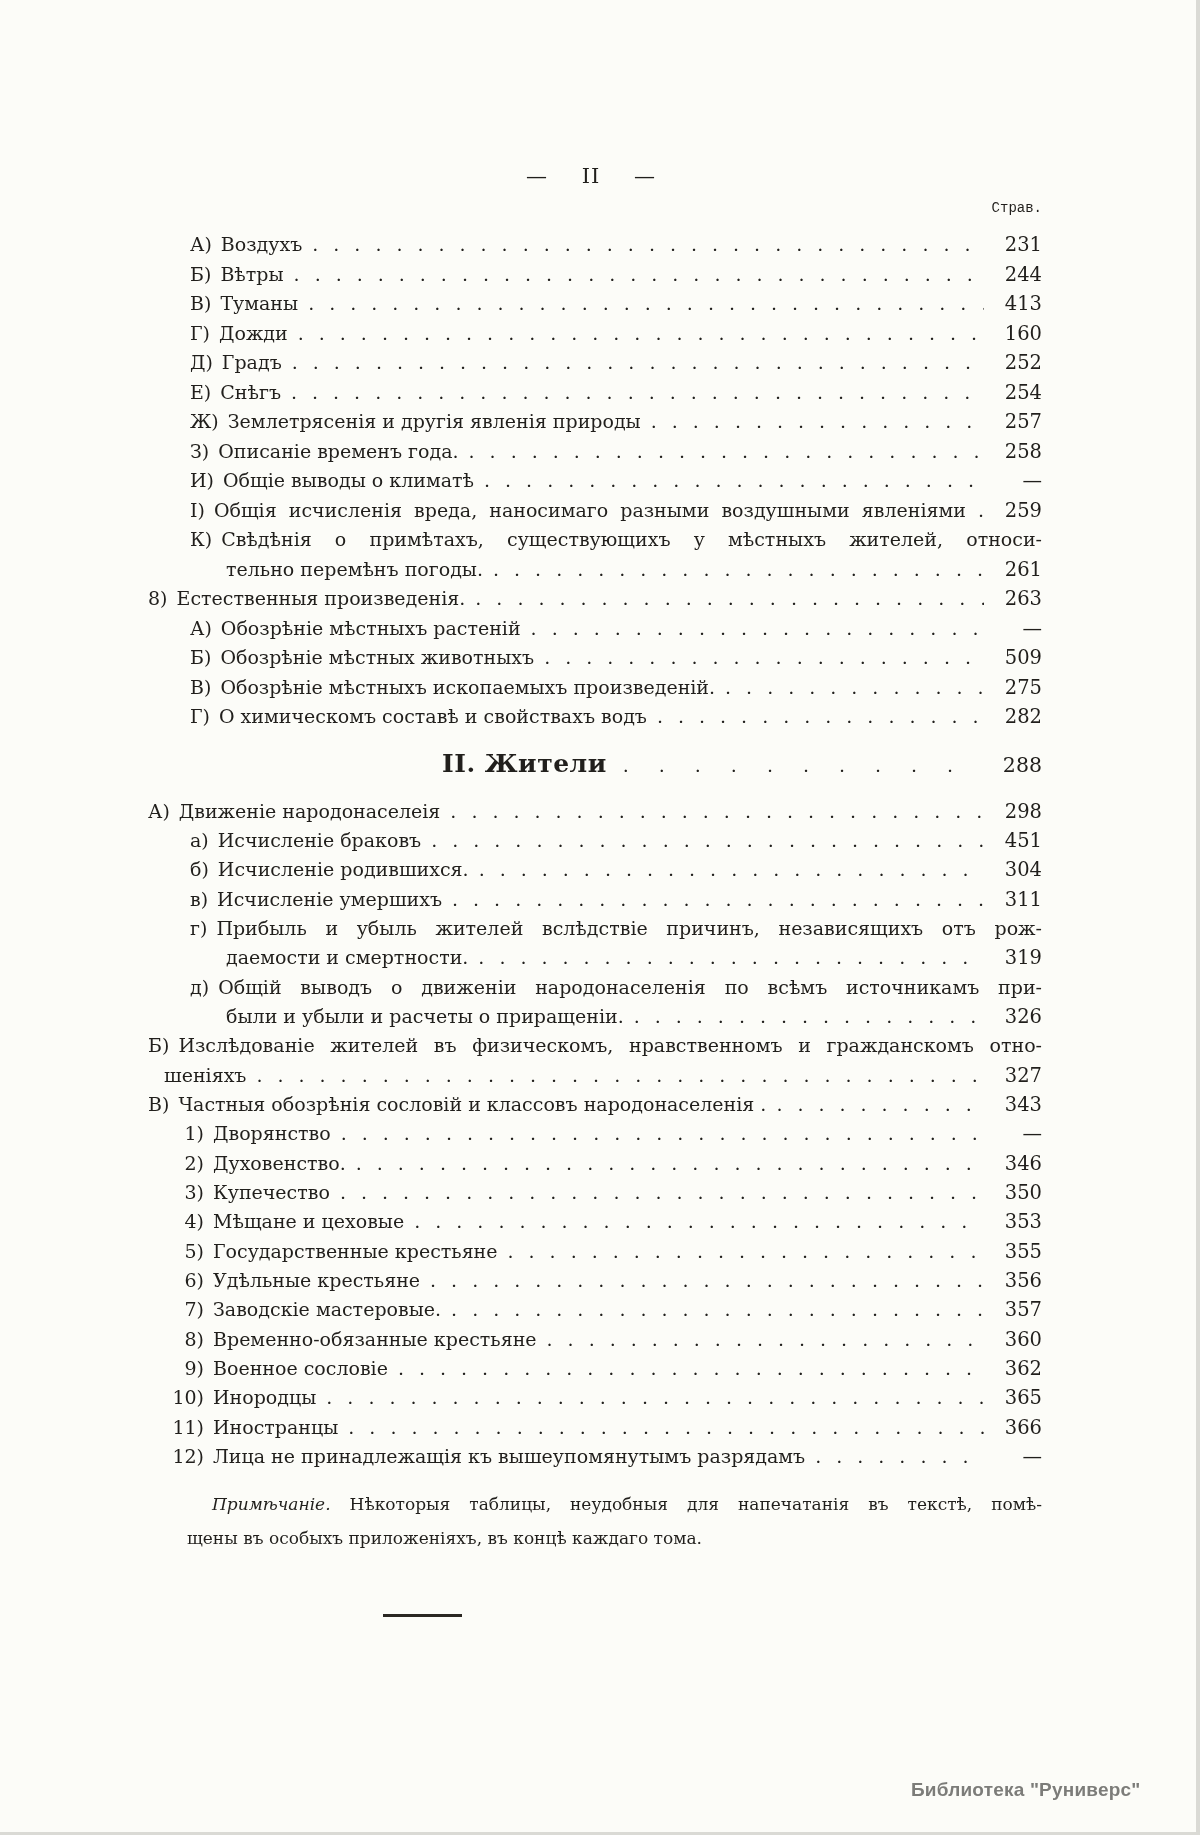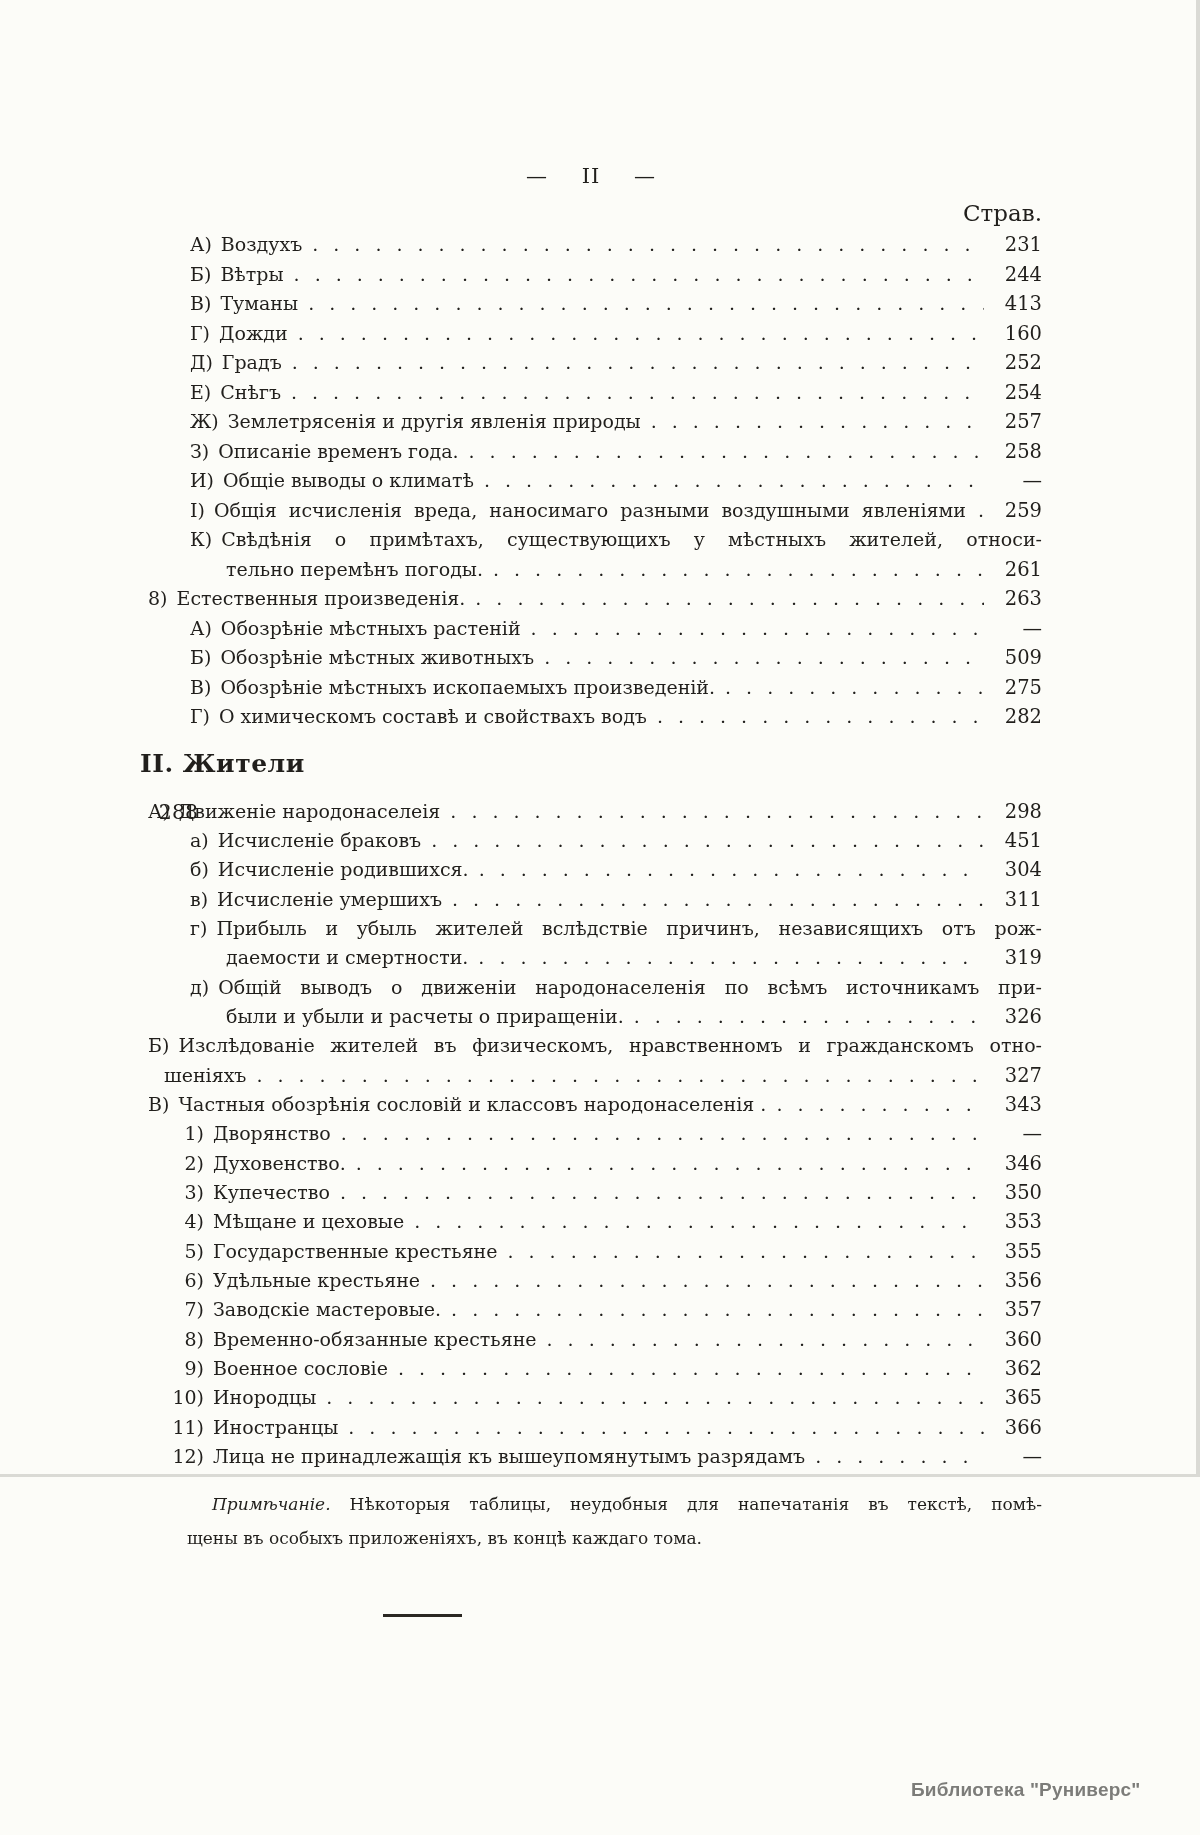--- a/index.html
+++ b/index.html
@@ -1,43 +1,43 @@
 <!DOCTYPE html>
 <html><head>
 <meta charset="utf-8">
 <style>
   html,body{margin:0;padding:0;}
   body{width:1200px;height:1835px;overflow:hidden;background:#fcfcf8;
        font-family:"DejaVu Serif", serif;color:#211f1c;}
-  #sheet{position:relative;width:1200px;height:1477px;background:#fcfcf8;}
+  #sheet{position:relative;width:1200px;height:1835px;background:#fcfcf8;}
   .edge-right{position:absolute;top:0;right:0;width:4px;height:100%;background:#dadad5;}
   .edge-bottom{position:absolute;bottom:0;left:0;width:100%;height:3px;background:#dadad5;}
 
   .page-roman{position:absolute;top:164px;left:140px;width:902px;text-align:center;
               font-size:21px;word-spacing:26px;letter-spacing:1px;}
   .pages-label{position:absolute;top:200px;left:140px;width:902px;text-align:right;
-               font-size:23px;}
+               font-size:14px;font-family:Liberation Mono, monospace;}
 
   .toc{position:absolute;top:230px;left:140px;width:902px;}
   .row{display:flex;align-items:baseline;height:29.5px;line-height:29.5px;font-size:19px;}
   .list2 .row{height:29.35px;line-height:29.35px;}
   .m{white-space:pre;margin-right:9px;}
   .t{white-space:pre;}
   .lvl0{padding-left:8px;}
   .lvl1{padding-left:50px;}
   .lvl2{padding-left:86px;}
   .lvl3{padding-left:24px;}
   .lvln{padding-left:8px;}
   .lvln .m{display:inline-block;min-width:56px;text-align:right;margin-right:9px;}
   .dots{flex:1;min-width:0;overflow:hidden;white-space:nowrap;letter-spacing:15px;
         padding-left:10px;}
   .page{width:58px;min-width:58px;text-align:right;font-size:19.5px;}
   .row.j .t{flex:1;white-space:normal;text-align:justify;text-align-last:justify;}
 
-  .heading{height:48px;line-height:48px;margin-top:8px;flex-direction:column;}
+  .heading{height:48px;line-height:48px;margin-top:8px;}
   .hspace{width:302px;}
   .htext{font-size:25px;font-weight:700;letter-spacing:0.5px;white-space:pre;}
   .hdots{letter-spacing:30px;padding-left:16px;}
   .hpage{font-size:20.5px;}
   .list2{margin-top:9px;}
 
   .note{margin-top:17px;font-size:17px;margin-left:39px;}
   .note-line1{height:32px;line-height:32px;padding-left:33px;
               text-align:justify;text-align-last:justify;}
   .note-lead{font-style:italic;}

